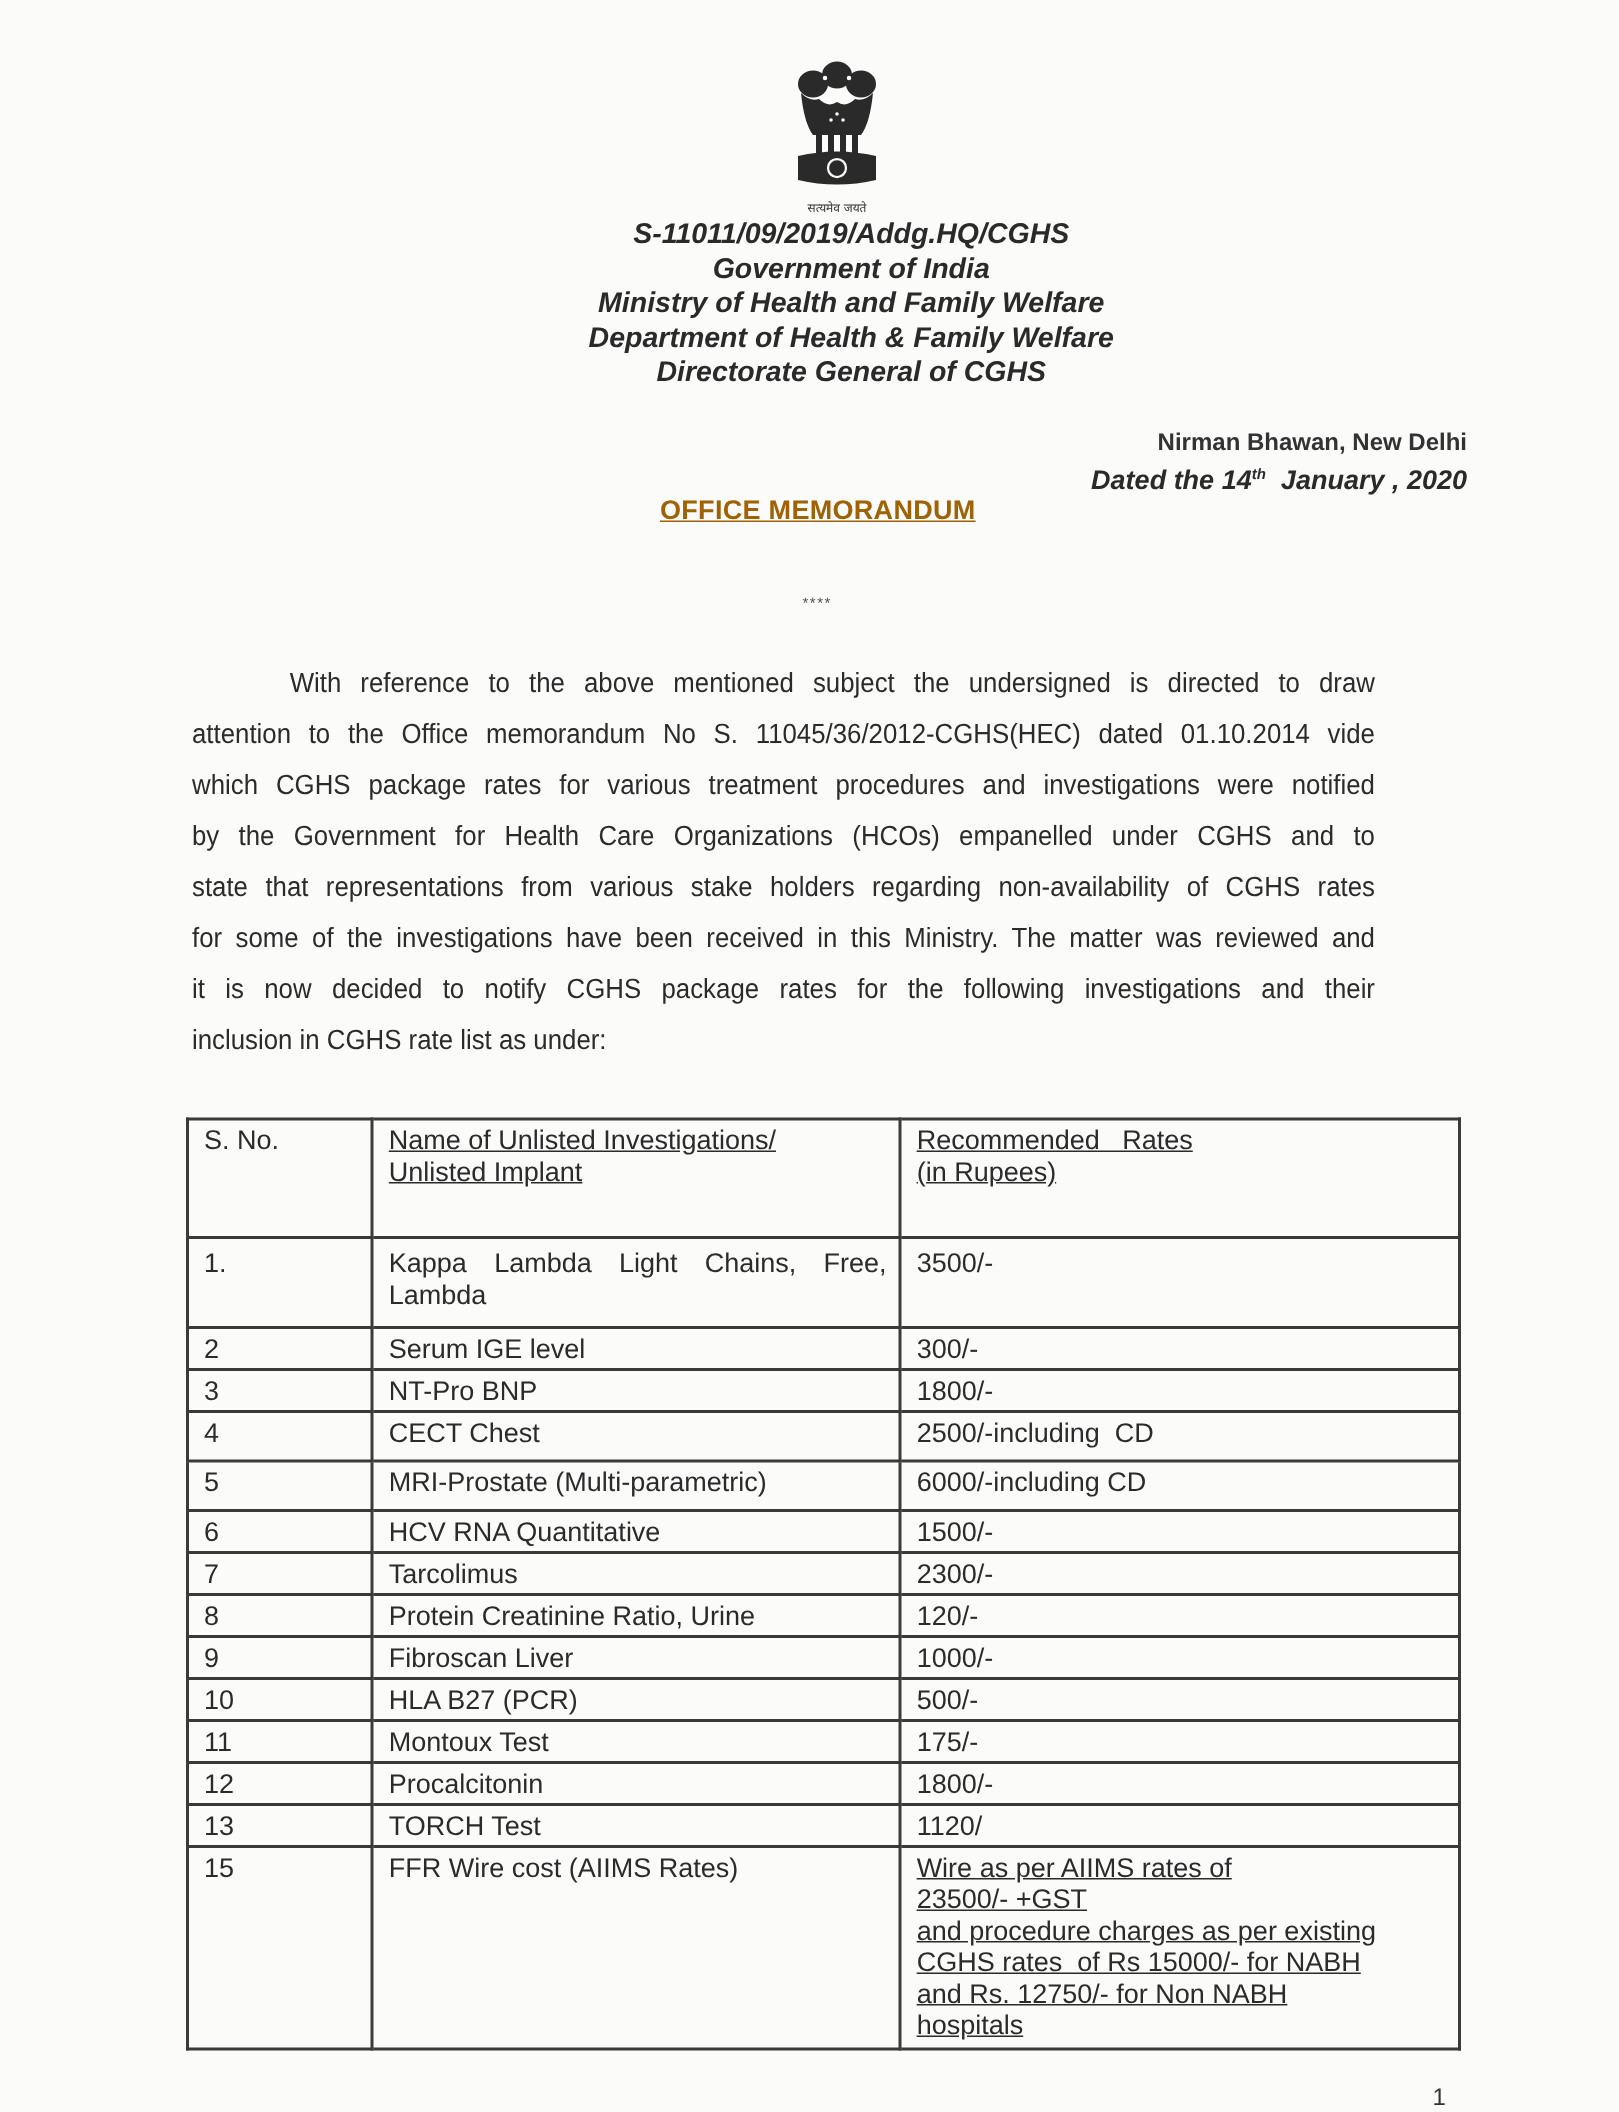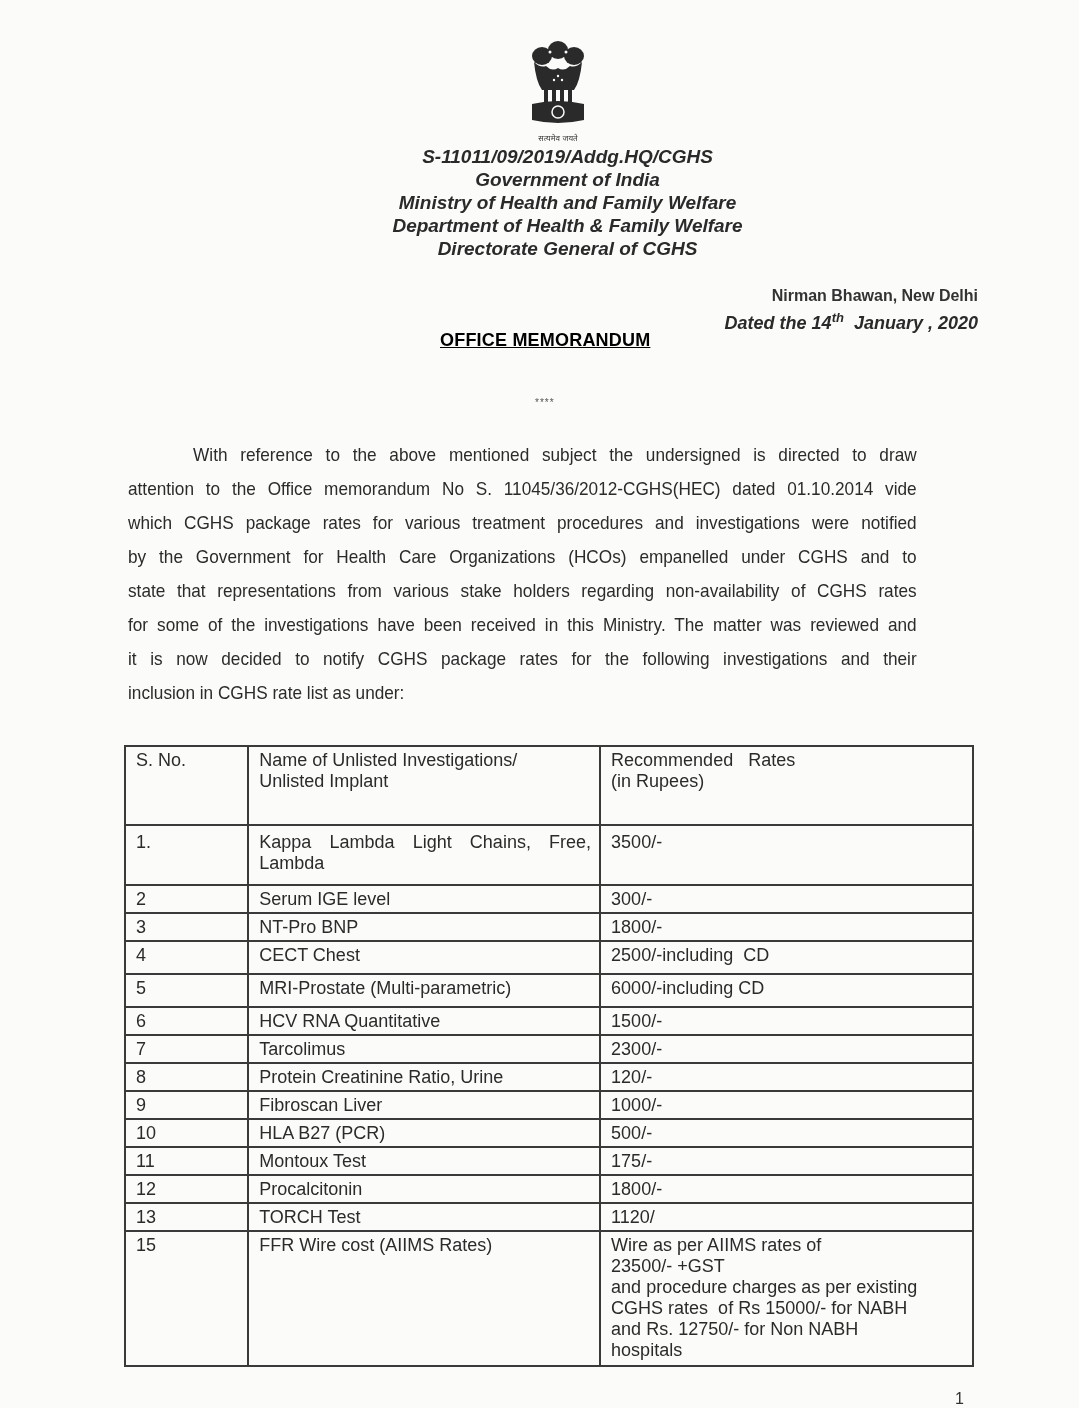--- a/index.html
+++ b/index.html
@@ -22,23 +22,23 @@
   .hdr { position: absolute; left: 0; width: 1079px; text-align: center;
          font-weight: bold; font-style: italic; font-size: 19px; color: #2a2a2a; }
   .h1 { top: 146px; left: 28px; }
   .h2 { top: 169px; left: 28px; }
   .h3 { top: 192px; left: 28px; }
   .h4 { top: 215px; left: 28px; }
   .h5 { top: 238px; left: 28px; }
 
   .place { position: absolute; right: 101px; top: 287px; font-size: 16px; font-weight: bold; color: #333; }
   .dated { position: absolute; right: 101px; top: 310px; font-size: 18px; font-weight: bold; font-style: italic; color: #2a2a2a; }
-  .dated sup { font-size: 13px; }
+  .dated sup { font-size: 10px; }
   .memo { position: absolute; left: 440px; top: 330px; font-size: 18px; font-weight: bold;
-          text-decoration: underline; color: #000000; letter-spacing: 0.2px; }
+          text-decoration: underline; color: #a16207; letter-spacing: 0.2px; }
 
   .subject { position: absolute; left: 131px; top: 372px; font-size: 18px; font-weight: bold; color: #333; }
   .stars { position: absolute; left: 535px; top: 397px; font-size: 10px; color: #555; letter-spacing: 1px; }
 
   
   .para { position: absolute; left: 128px; width: 848px; font-size: 18.5px; color: #2b2b2b;
           line-height: 34px; transform: scaleX(0.93); transform-origin: left top; }
   .para .ln { display: block; text-align: justify; text-align-last: justify; white-space: nowrap; height: 34px; }
   .para .ln.last { text-align-last: left; }
   .para .ln.first { text-indent: 70px; }
@@ -49,21 +49,21 @@
   table.rates td { border: 2px solid #3a3a3a; vertical-align: top; padding: 3px 8px 2px 10px; line-height: 21px; }
   table.rates td.sno { width: 106px; }
   table.rates td.name { width: 340px; }
   table.rates td.rate { width: 355px; }
   table.rates tr.head td { height: 72px; }
   table.rates tr.r1 td { height: 50px; padding-top: 6px; }
   table.rates tr.r1 td.name { text-align: justify; text-align-last: left; }
   table.rates tr.small td { height: 21px; }
   table.rates tr.mid td { height: 26px; }
   table.rates tr.last td { height: 128px; }
-  .rate-line { display: block; }
+  .rate-line { display: block; text-decoration: underline; }
 
   .pageno { position: absolute; left: 955px; top: 1390px; font-size: 16px; color: #333; }
 </style>
 </head>
 <body>
 
 <div class="page">
 
   <div class="emblem">
     <svg viewBox="0 0 60 88">

